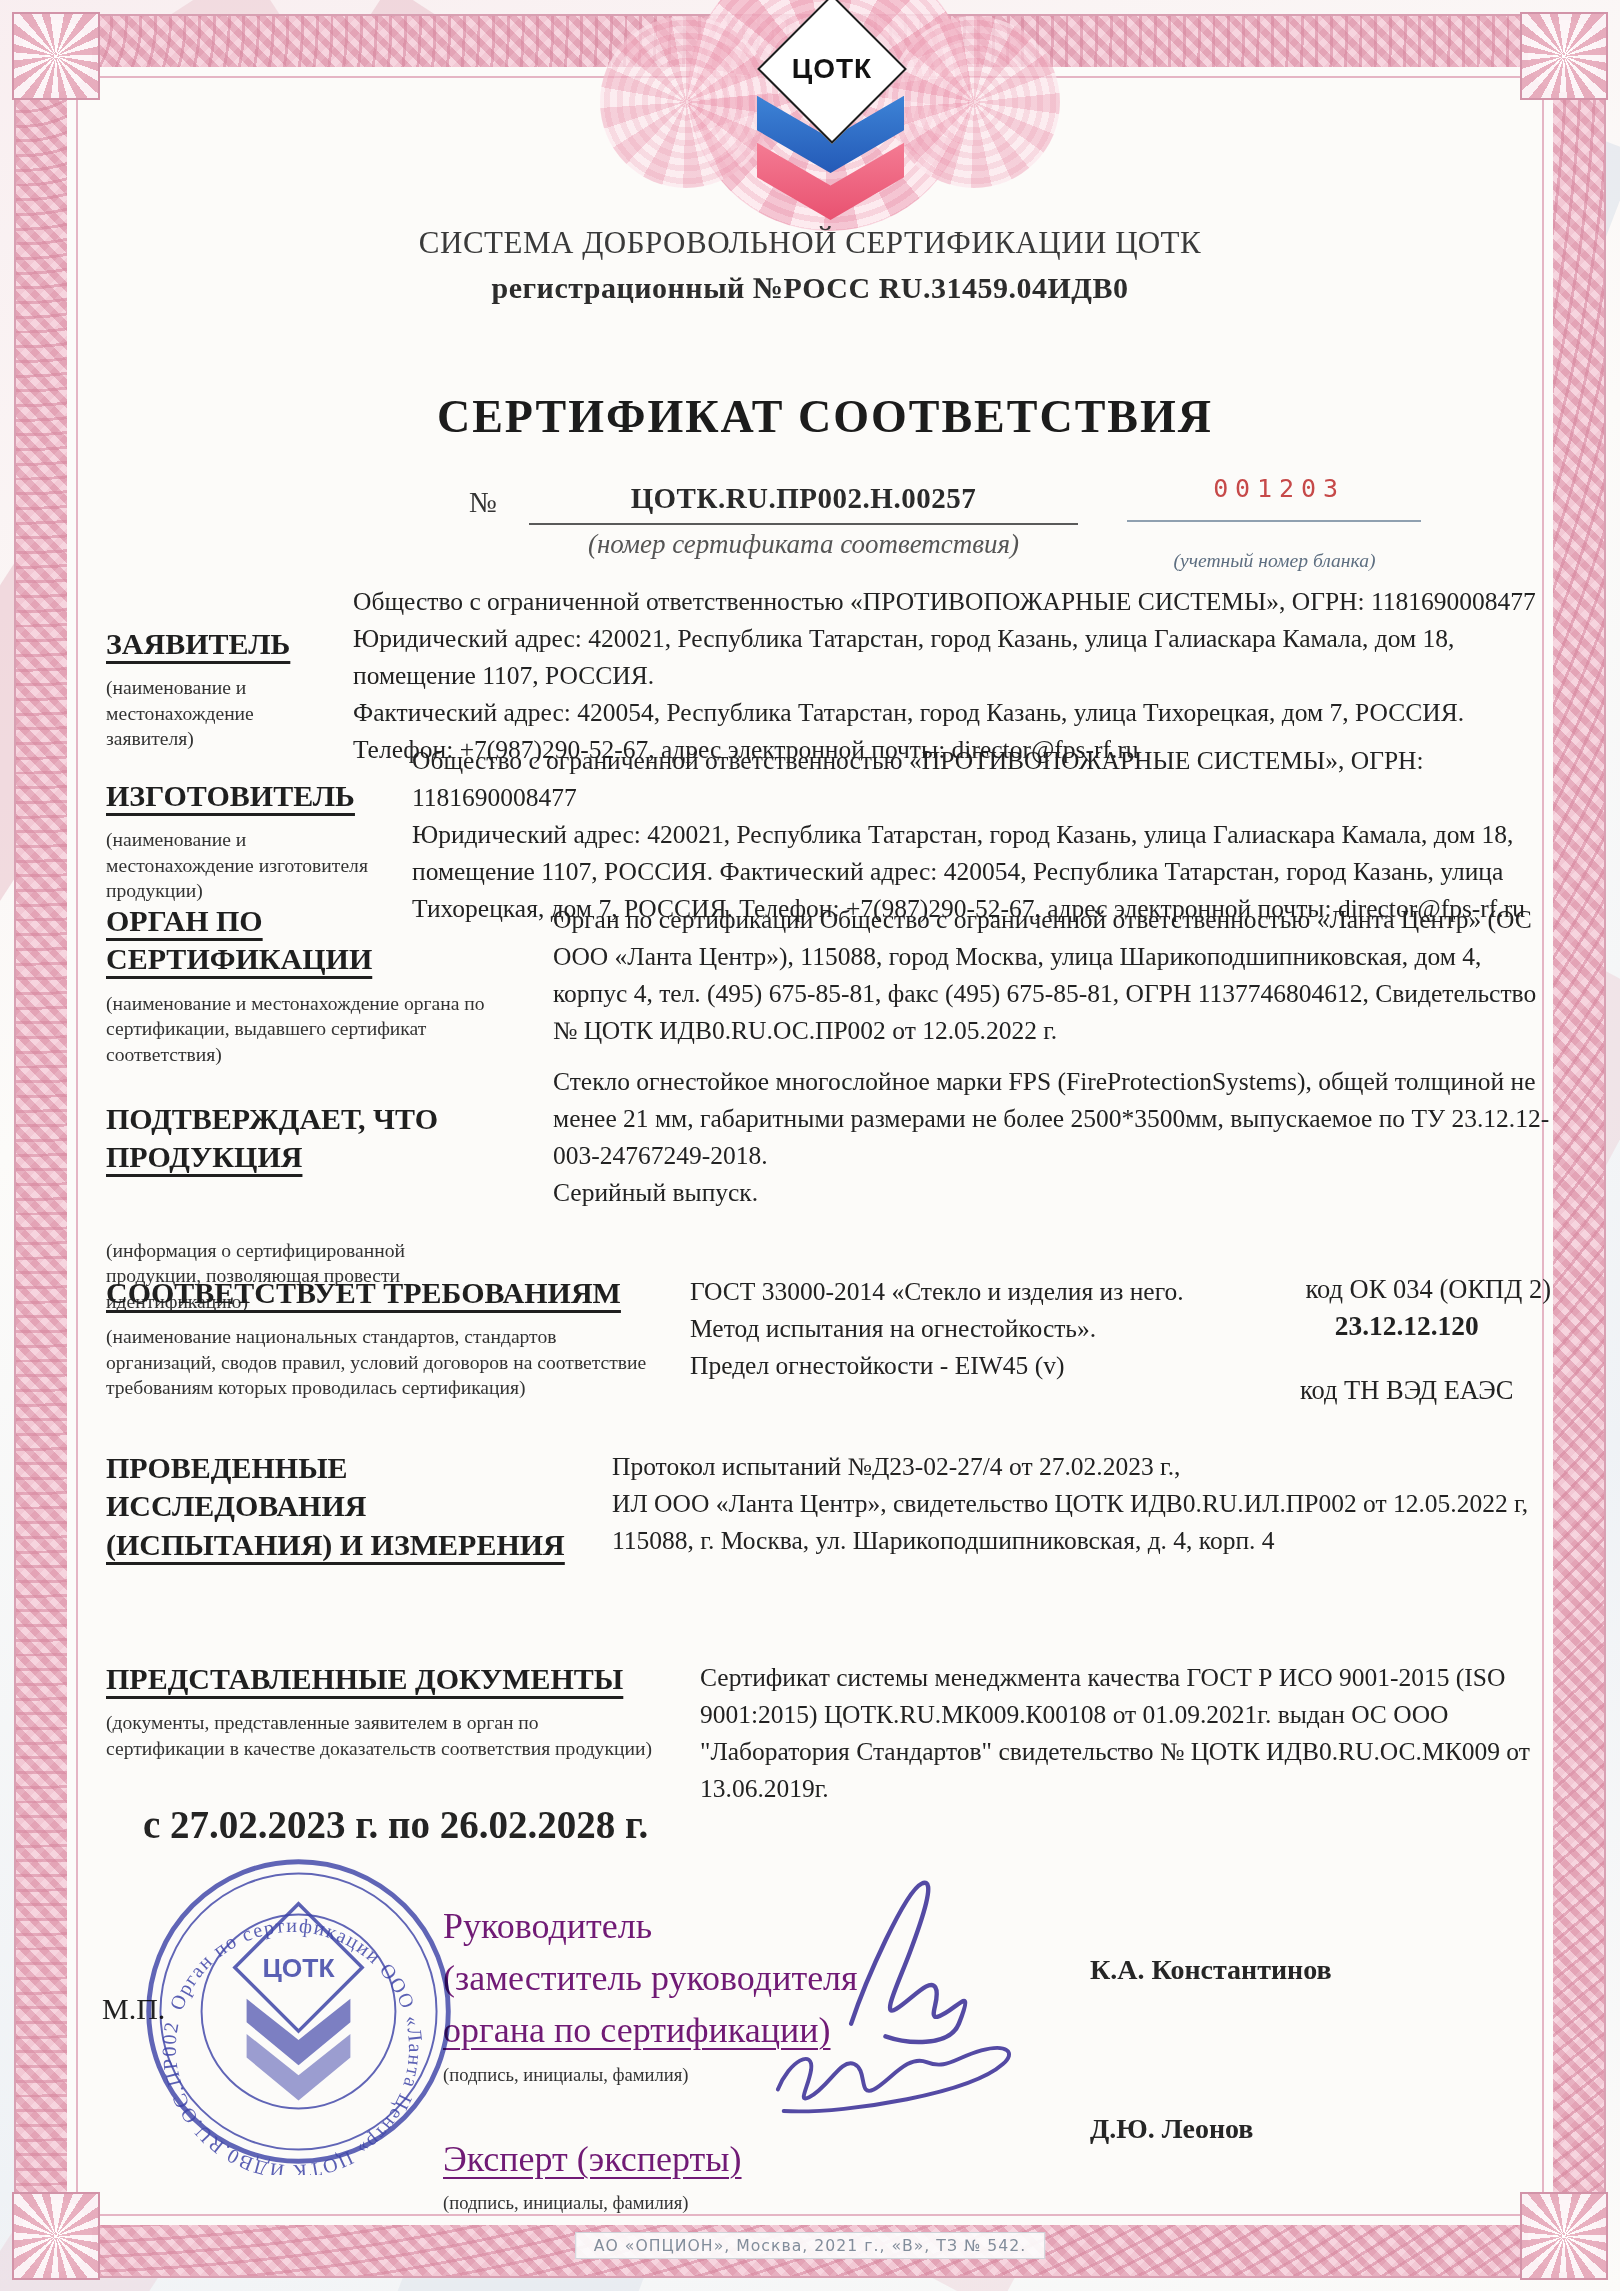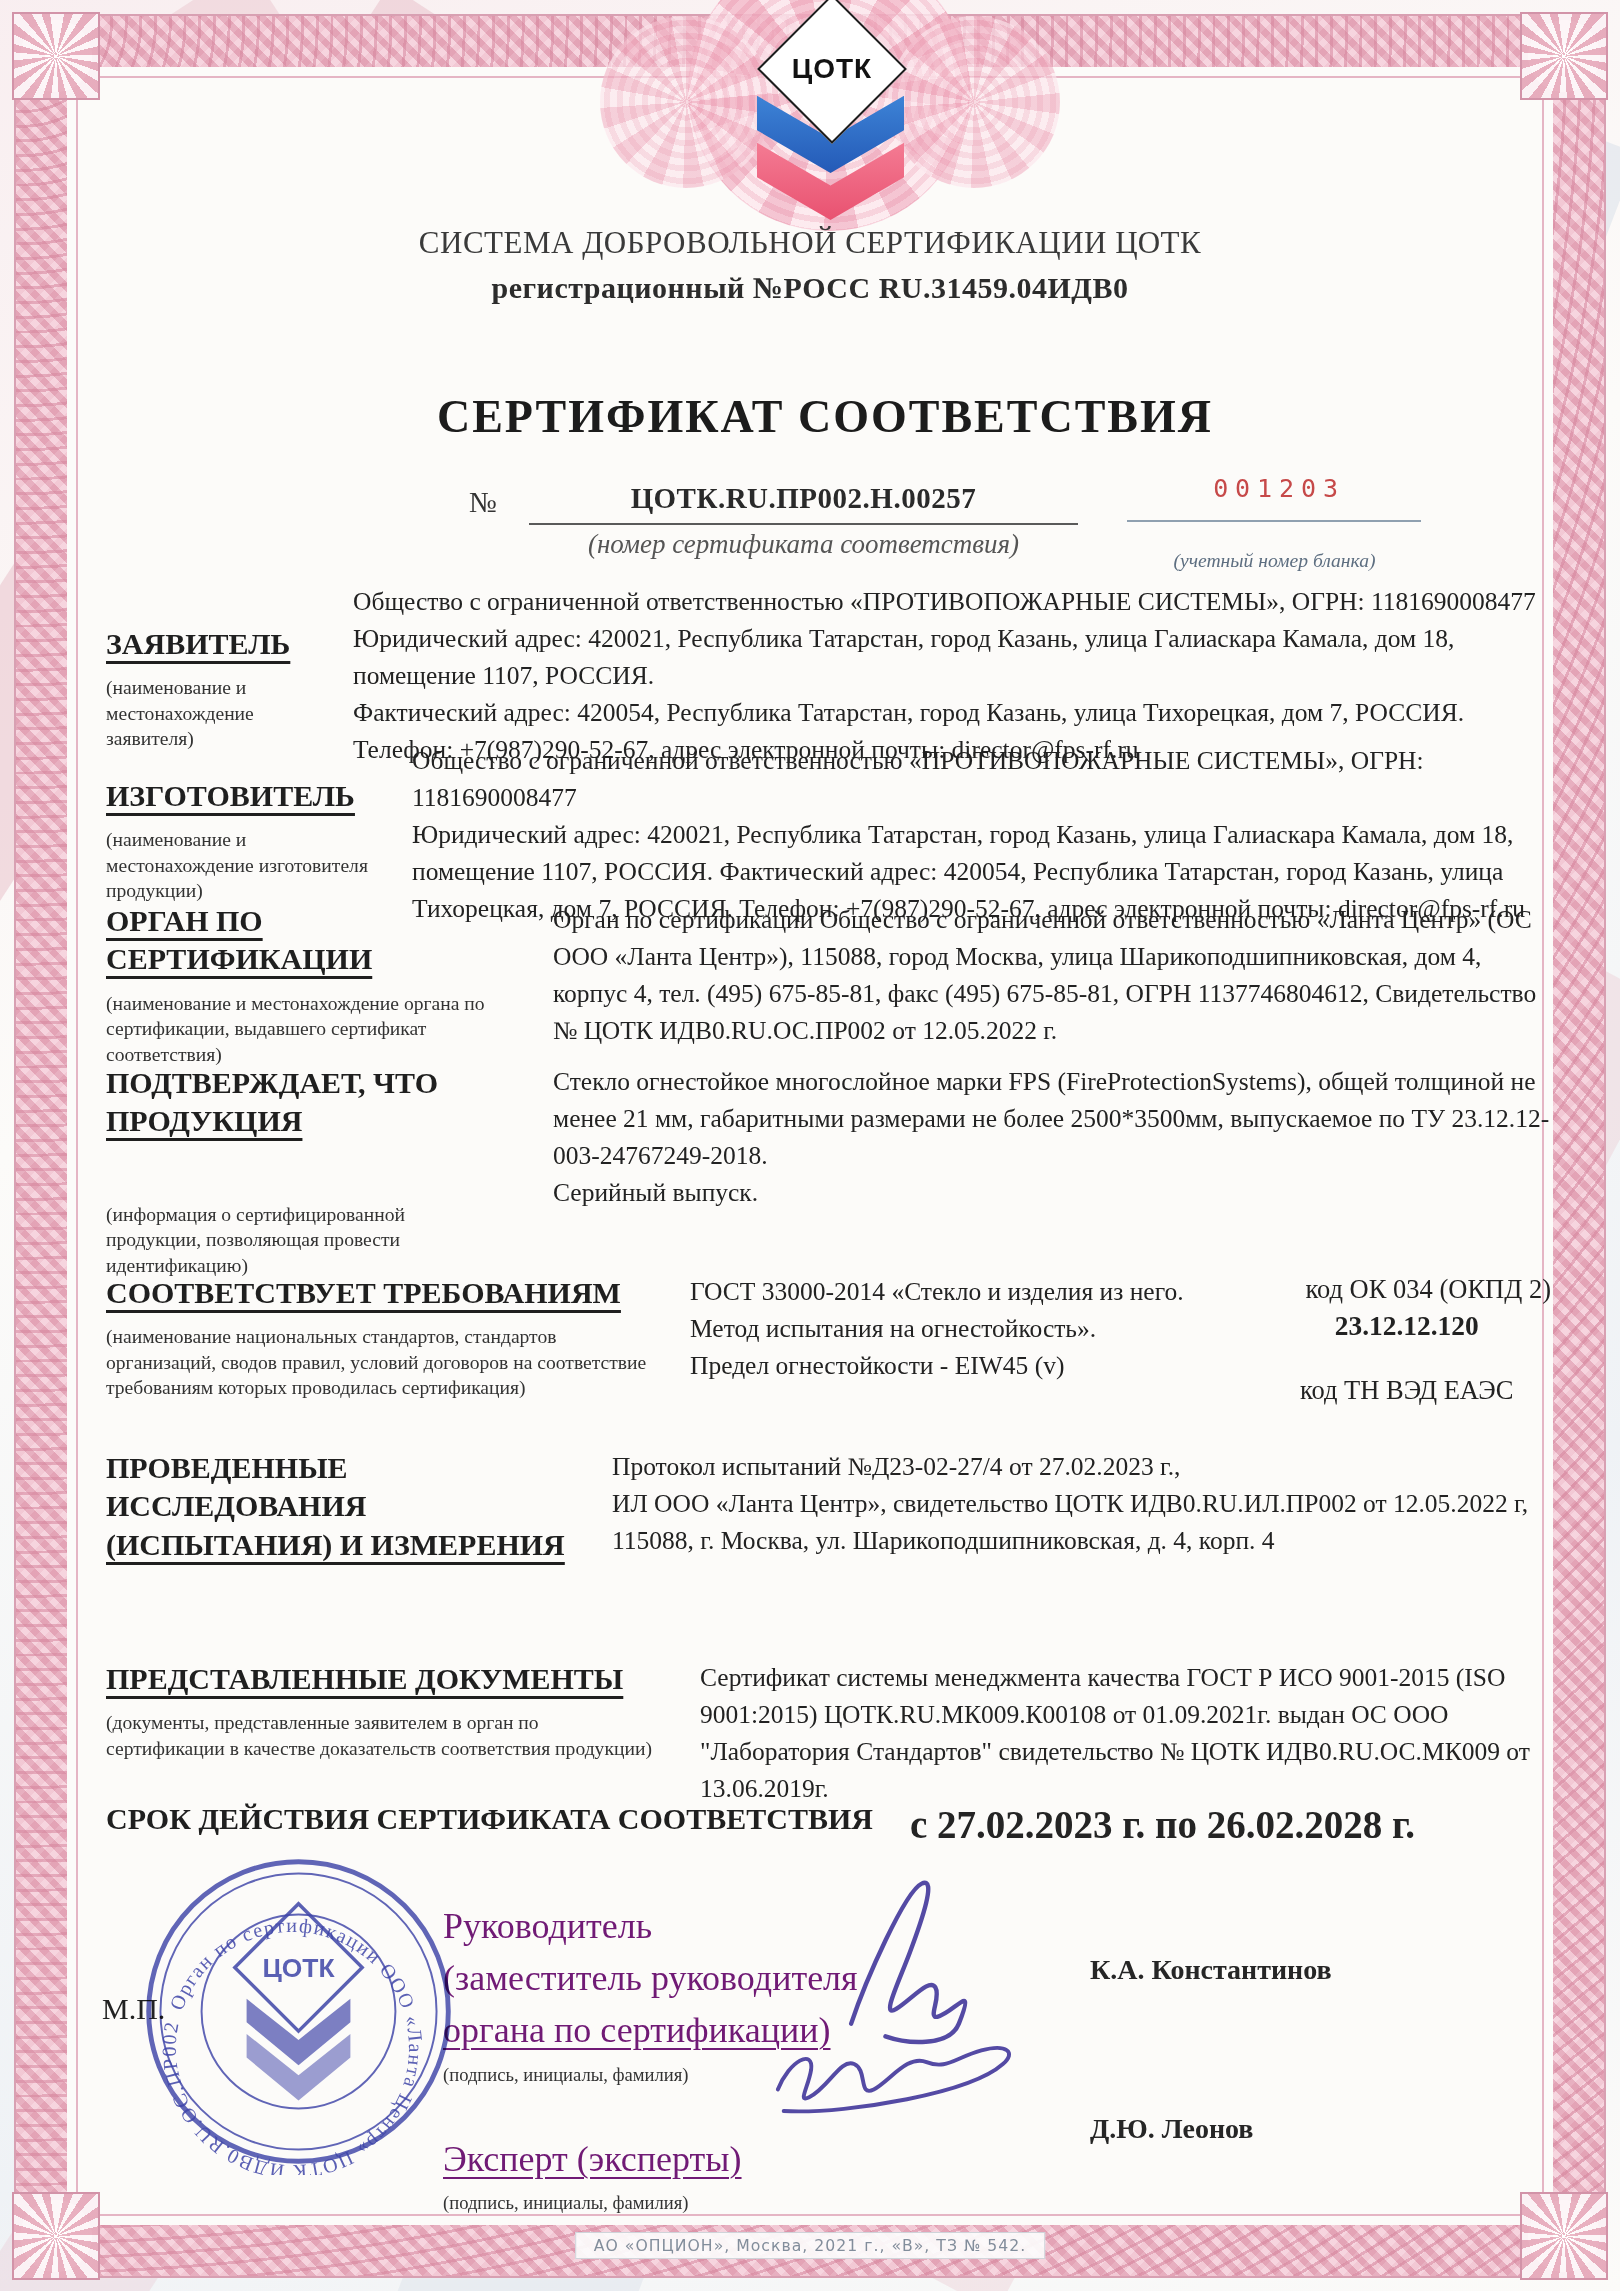--- a/index.html
+++ b/index.html
@@ -83,21 +83,21 @@
   .pre{white-space:pre-line;}
   .section{position:absolute;left:106px;width:1445px;z-index:4;display:flex;align-items:flex-start;}
   .lbl{flex:0 0 auto;}
   .lbl-plain,.lbl-under{display:block;font-size:30px;font-weight:bold;color:#1f1f1f;line-height:1.28;}
   .lbl-under{text-decoration:underline;text-decoration-thickness:2.9px;text-underline-offset:6.9px;}
   .sublbl{font-size:19.6px;color:#333;line-height:1.3;margin-top:11.8px;}
   .content{flex:1 1 auto;font-size:25.5px;line-height:1.45;color:#222;}
   .s-app{top:584px;}  .s-app .lbl{width:247px;padding-top:41px;} .s-app .sublbl{width:206px;}
   .s-man{top:743px;}  .s-man .lbl{width:306px;padding-top:34px;} .s-man .sublbl{width:274px;}
   .s-org{top:902px;}  .s-org .lbl{width:447px;} .s-org .sublbl{width:412px;}
-  .s-prod{top:1064px;} .s-prod .lbl{width:447px;} .s-prod .sublbl{width:323px;margin-top:61px;}
+  .s-prod{top:1064px;} .s-prod .lbl{width:447px;margin-top:36px;} .s-prod .sublbl{width:323px;margin-top:61px;}
   .s-req{top:1274px;}  .s-req .lbl{width:584px;} .s-req .sublbl{width:549px;}
   .s-req .content{flex:0 0 549px;}
   .codes{flex:1 1 auto;padding-left:23.5px;font-size:26.5px;color:#222;}
   .codes .c1{text-align:right;}
   .codes .c2{text-align:center;font-weight:bold;font-size:27.4px;margin-top:5.9px;}
   .codes .c3{text-align:center;margin-top:33px;}
   .s-test{top:1449px;} .s-test .lbl{width:506px;}
   .s-doc{top:1660px;}  .s-doc .lbl{width:594px;} .s-doc .sublbl{width:549px;}
   .s-validity{top:1802px;}
   .validity-label{font-size:30px;font-weight:bold;color:#1f1f1f;flex:0 0 auto;}
@@ -239,21 +239,20 @@
   <div class="section s-doc">
     <div class="lbl">
       <span class="lbl-plain pre"></span>
       <span class="lbl-under pre">ПРЕДСТАВЛЕННЫЕ ДОКУМЕНТЫ</span>
       <div class="sublbl">(документы, представленные заявителем в орган по сертификации в качестве доказательств соответствия продукции)</div>
     </div>
     <div class="content pre">Сертификат системы менеджмента качества ГОСТ Р ИСО 9001-2015 (ISO 9001:2015) ЦОТК.RU.МК009.К00108 от 01.09.2021г. выдан ОС ООО "Лаборатория Стандартов" свидетельство № ЦОТК ИДВ0.RU.ОС.МК009 от 13.06.2019г.</div>
   </div>
 
   <div class="section s-validity">
-    <div class="validity-label">СРОК ДЕЙСТВИЯ СЕРТИФИКАТА СООТВЕТСТВИЯ</div>
     <div class="validity-value">с 27.02.2023 г. по 26.02.2028 г.</div>
   </div>
 
   <div class="mp">М.П.</div>
 
   <svg class="stamp" viewBox="0 0 334 334" xmlns="http://www.w3.org/2000/svg">
     <g stroke="#2e35a5" fill="none" opacity="0.82">
       <circle cx="167" cy="167" r="153" stroke-width="5"></circle>
       <circle cx="167" cy="167" r="141" stroke-width="2"></circle>
       <circle cx="167" cy="167" r="99" stroke-width="2"></circle>

